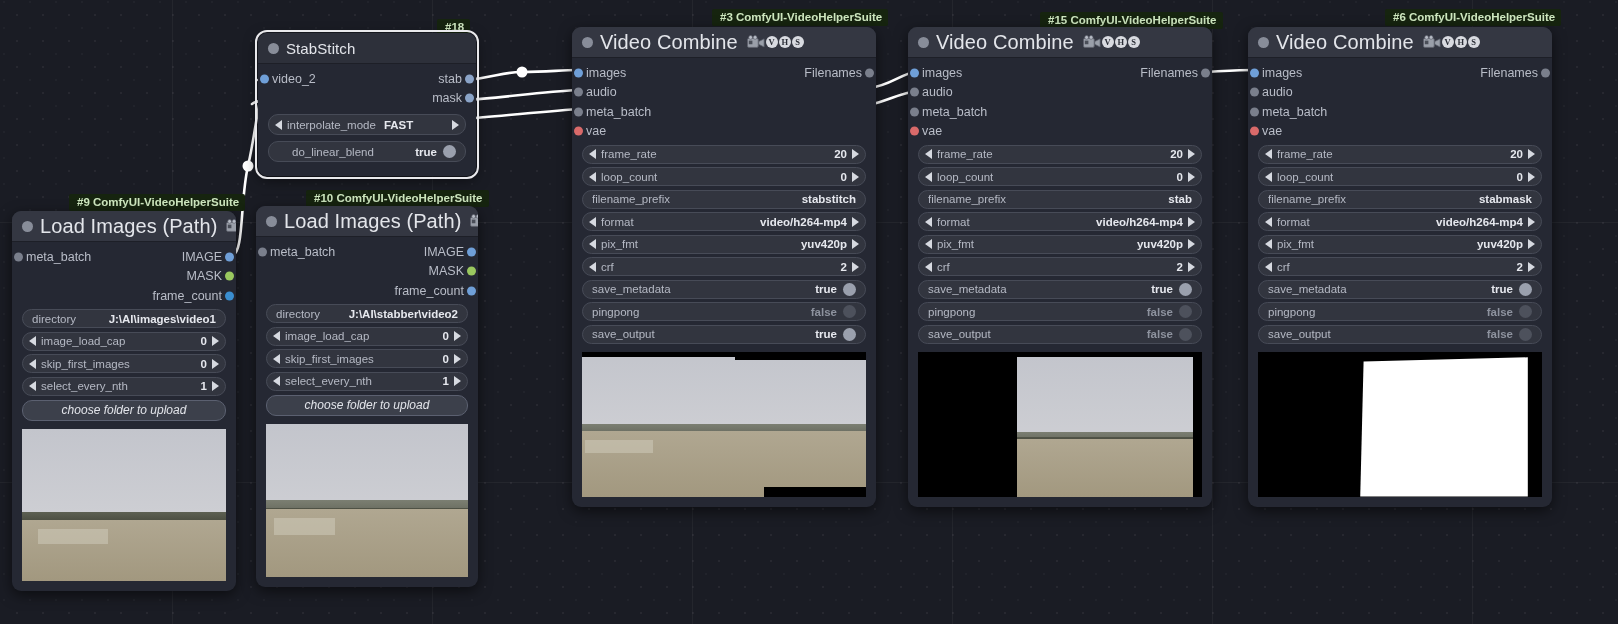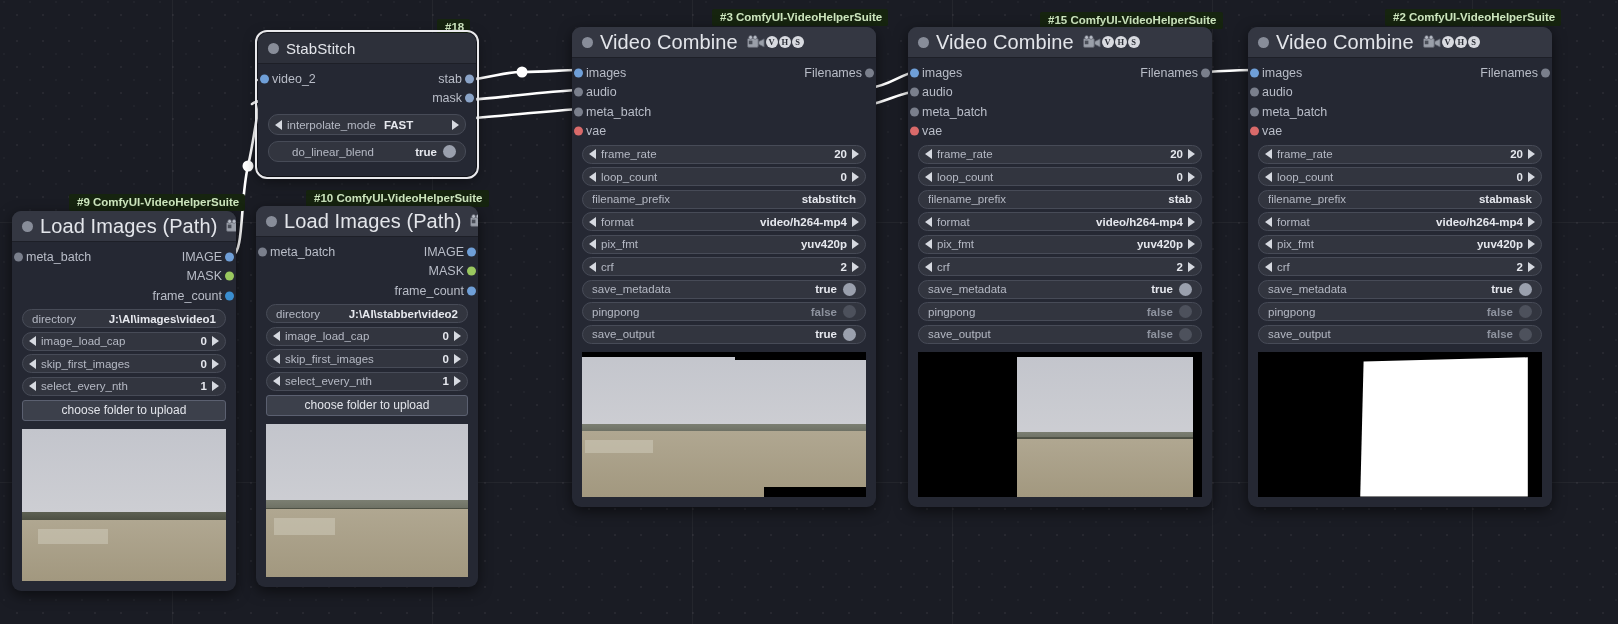--- a/index.html
+++ b/index.html
@@ -125,23 +125,23 @@
   .widget .toggle {
     width: 13px; height: 13px; border-radius: 50%;
     background: #9aa0ad; margin-left: 6px; flex: none;
   }
   .widget .toggle.off { background: #4d515c; }
   .btn-widget {
     height: 21px;
     margin: 4px 10px;
     background: #3c404b;
     border: 1px solid #5b6070;
-    border-radius: 3px;
+    border-radius: 10px;
     display: flex; align-items: center; justify-content: center;
-    font-size: 12px; color: #e2e4ea;
+    font-size: 12px; color: #e2e4ea; font-style: italic;
   }
   .widget.text .wval { font-weight: bold; }
 
   
   .preview { margin: 8px 10px 2px 10px; overflow: hidden; background: #000; position: relative; }
   .scene { position: absolute; inset: 0; }
   .sky  { position: absolute; left: 0; right: 0; top: 0; height: 55%;
           background: linear-gradient(to bottom, #c3c5cc, #cdced3); }
   .horizon { position: absolute; left: 0; right: 0; top: 52%; height: 7%;
           background: linear-gradient(to bottom, #6d7161, #585b4c); opacity: .85; }
@@ -190,21 +190,21 @@
       <circle cx="522" cy="72" r="5.5"></circle>
       <circle cx="248" cy="166" r="5.5"></circle>
     </g>
   </svg>
 
   <div class="node-badge" style="left:69px; top:194px;">#9 ComfyUI-VideoHelperSuite</div>
   <div class="node-badge" style="left:306px; top:190px;">#10 ComfyUI-VideoHelperSuite</div>
   <div class="node-badge" style="left:437px; top:19px;">#18</div>
   <div class="node-badge" style="left:712px; top:9px;">#3 ComfyUI-VideoHelperSuite</div>
   <div class="node-badge" style="left:1040px; top:12px;">#15 ComfyUI-VideoHelperSuite</div>
-  <div class="node-badge" style="left:1385px; top:9px;">#2 ComfyUI-VideoHelperSuite</div>
+  <div class="node-badge" style="left:1385px; top:9px;">#6 ComfyUI-VideoHelperSuite</div>
 
   <div class="node" style="left:12px; top:211px; width:224px;">
     <div class="node-title">
       <span class="collapse-dot"></span>
       <span class="node-title-text">Load Images (Path)</span>
       <span class="badges">
         <svg class="cam-icon" viewBox="0 0 20 15">
           <rect x="0.5" y="3.5" width="12" height="10" rx="1.5" fill="#9a9fa9" stroke="#5c606b"></rect>
           <path d="M13 7 L19 4 L19 13 L13 10 Z" fill="#9a9fa9" stroke="#5c606b" stroke-width="0.8"></path>
           <circle cx="4" cy="2.4" r="2.1" fill="#b7bcc6" stroke="#5c606b" stroke-width="0.7"></circle>

